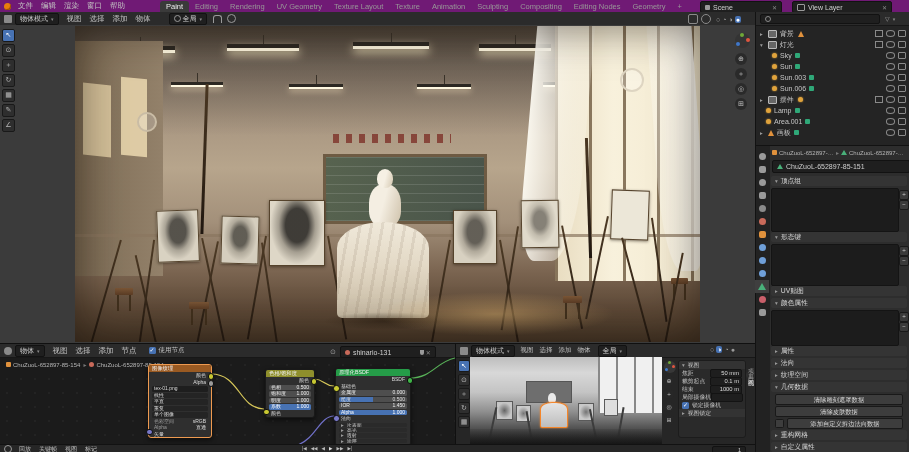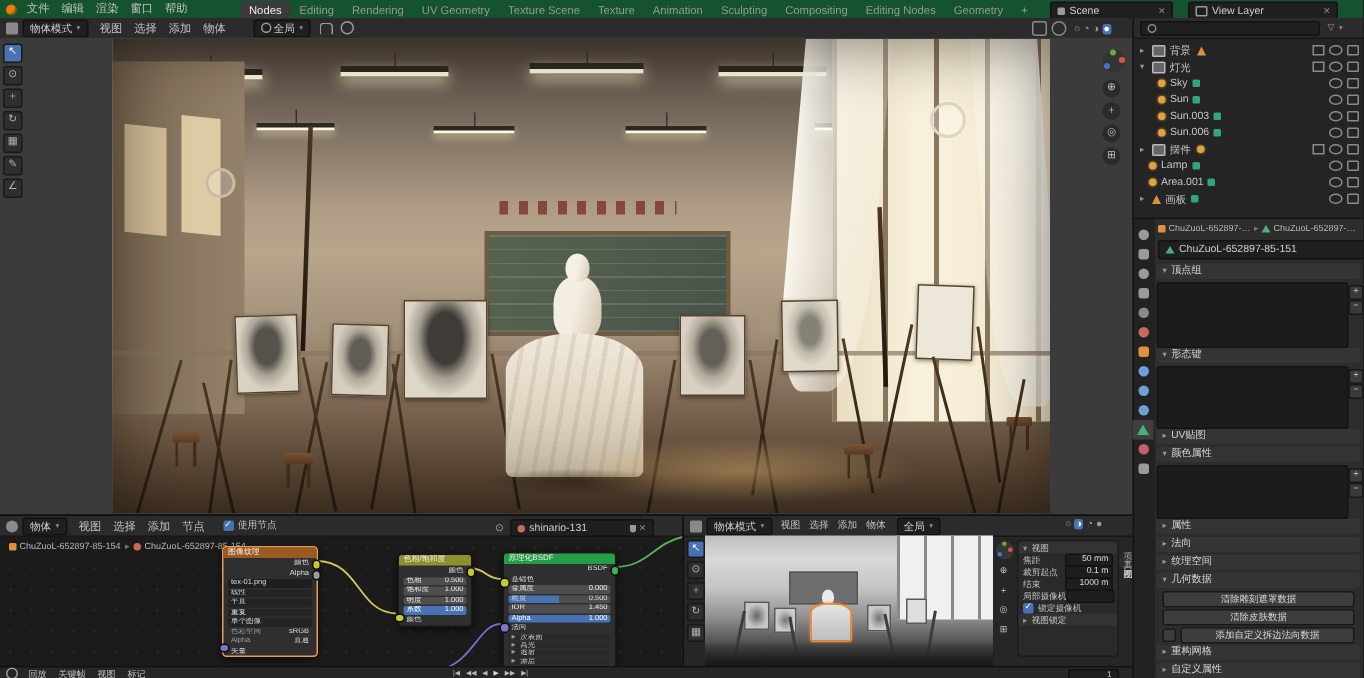--- a/index.html
+++ b/index.html
@@ -60,35 +60,35 @@
   .vtab.on{background:#2e2e2e;color:#ddd;border-radius:2px 0 0 2px}
   .np-row{display:flex;justify-content:space-between;align-items:center;height:8px;font-size:5.8px;color:#c4c4c4;padding:0 3px;white-space:nowrap}
   .np-val{background:#1e1e1e;border:1px solid #131313;border-radius:2px;padding:0 2px;height:7px;line-height:6px;min-width:26px;text-align:right;color:#ddd}
   .cbx{width:7px;height:7px;background:#4772b3;border-radius:1.5px;color:#fff;font-size:6px;line-height:7px;text-align:center;margin-right:3px}
 </style>
 </head>
 <body>
 
 <div id="app">
 
-  <div class="abs row" style="left:0;top:0;width:909px;height:12px;background:#14532d;border-bottom:3px solid #ec4899">
+  <div class="abs row" style="left:0;top:0;width:909px;height:12px;background:#701a75;border-bottom:3px solid #ec4899">
     <span class="abs" style="left:4px;top:3px;width:7px;height:7px;border-radius:50%;background:#e87d0d;box-shadow:inset -1px -1px 0 #9c4f05"></span>
     <div class="abs row" style="left:14px;top:0">
       <span class="mn">文件</span>
       <span class="mn">编辑</span>
       <span class="mn">渲染</span>
       <span class="mn">窗口</span>
       <span class="mn">帮助</span>
     </div>
     <div class="abs row" style="left:160px;top:1px">
-      <span class="tab on">Nodes</span>
+      <span class="tab on">Paint</span>
       <span class="tab">Editing</span>
       <span class="tab">Rendering</span>
       <span class="tab">UV Geometry</span>
-      <span class="tab">Texture Scene</span>
+      <span class="tab">Texture Layout</span>
       <span class="tab">Texture</span>
       <span class="tab">Animation</span>
       <span class="tab">Sculpting</span>
       <span class="tab">Compositing</span>
       <span class="tab">Editing Nodes</span>
       <span class="tab">Geometry</span>
       <span class="tab">+</span>
     </div>
     <div class="abs dd" style="left:700px;top:1px;width:72px">
       <span style="width:5px;height:5px;background:#9a9a9a;border-radius:1px;margin-right:3px"></span>

